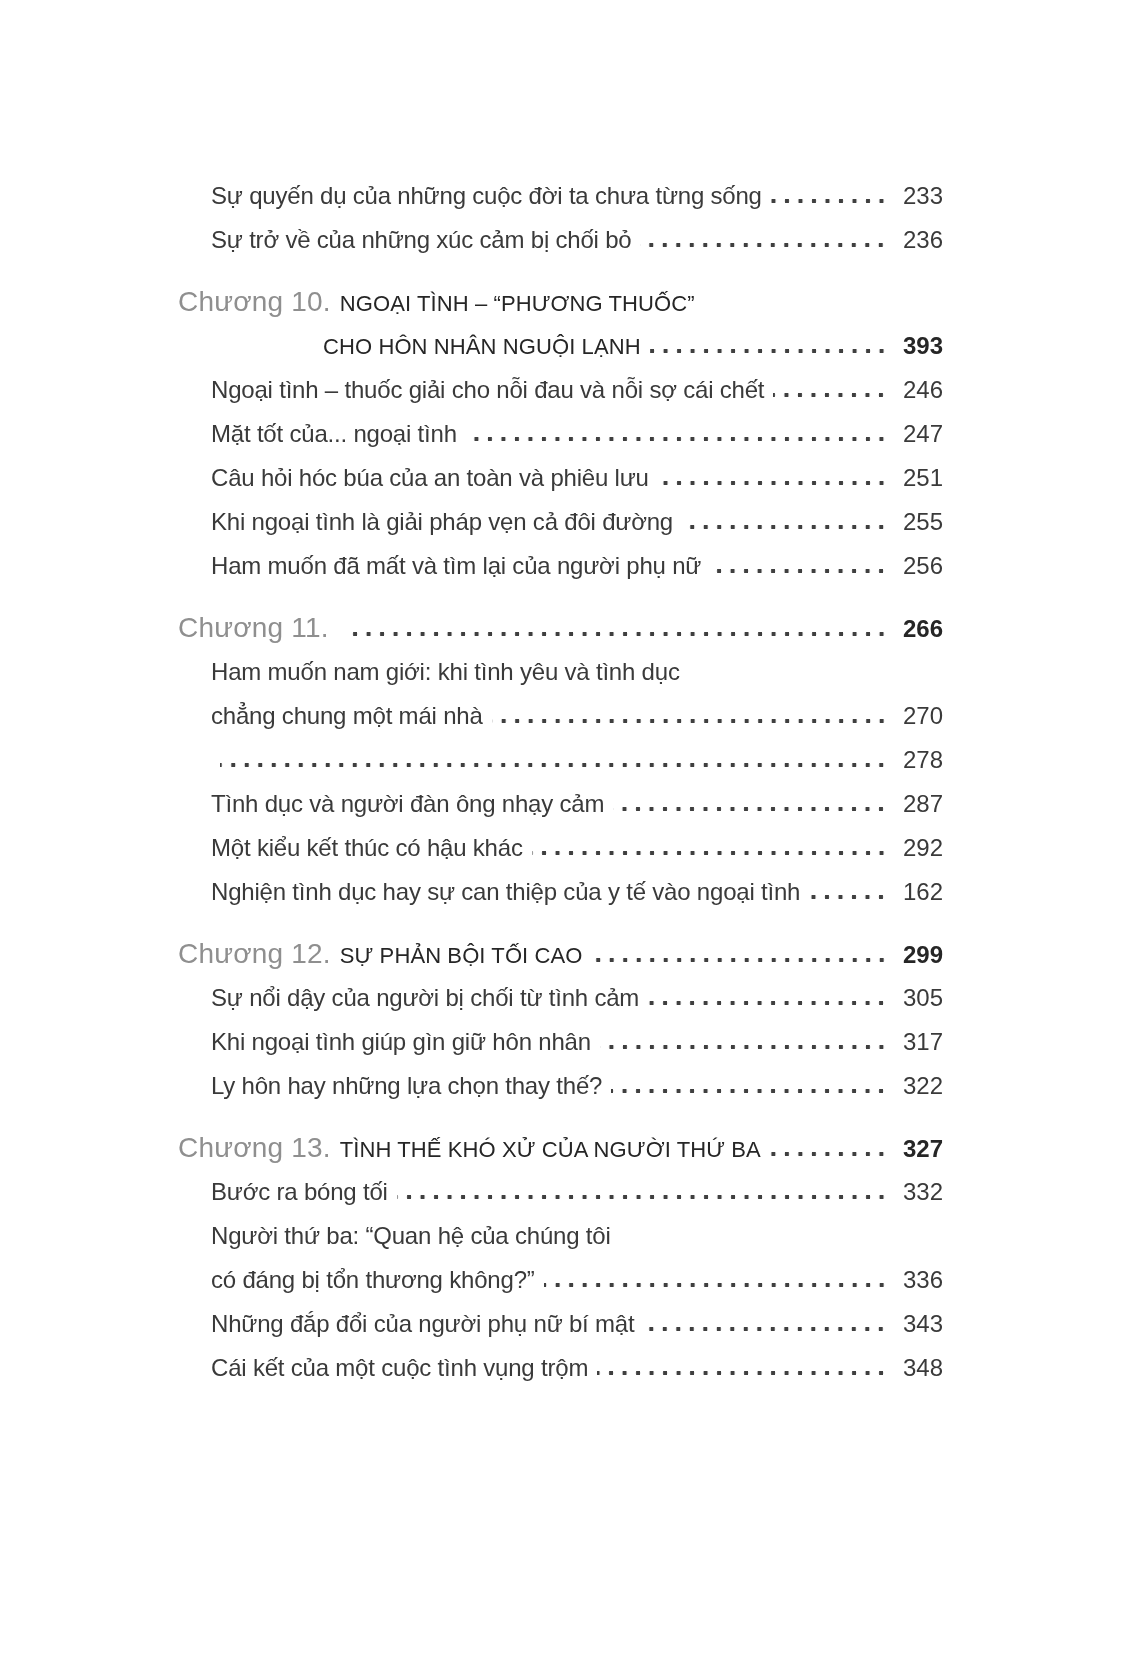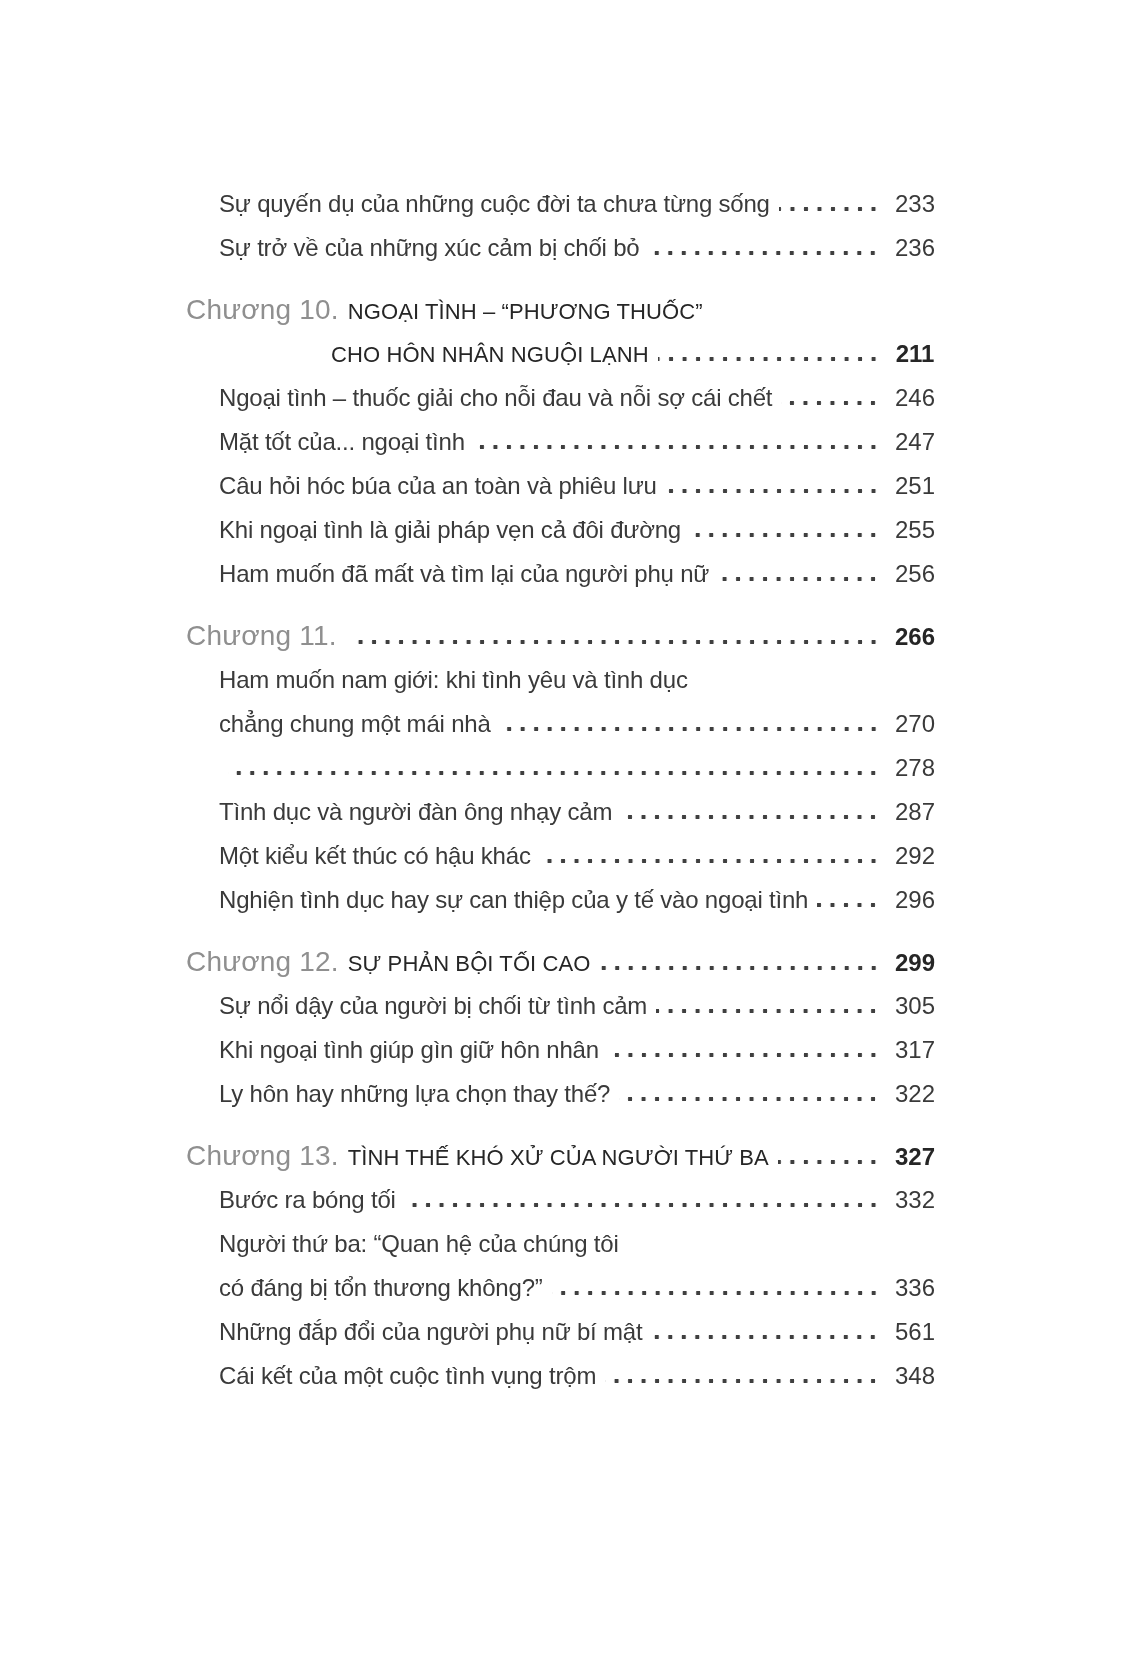--- a/index.html
+++ b/index.html
@@ -8,21 +8,21 @@
   html,body{margin:0;padding:0;}
   body{
     width:1125px;height:1662px;background:var(--bg);
     font-family:"Liberation Sans","DejaVu Sans",sans-serif;
     overflow:hidden;
   }
   .page{
     box-sizing:border-box;width:1125px;height:1662px;
     padding:166px 165px 0 170px;
   }
-  ol.toc{list-style:none;margin:16px;padding:0;}
+  ol.toc{list-style:none;margin:8px;padding:0;}
   .entry{margin:0;padding:0;}
   .entry.chapter{margin-top:18px;}
   .line{display:flex;align-items:baseline;height:44px;overflow:hidden;}
   .line>span{white-space:nowrap;}
   .title,.prefix,.pagenum{line-height:44px;}
   .sub .line{padding-left:33px;}
   .chapter .line.cont{padding-left:145px;}
   .sub .title{
     font-size:24px;color:var(--text);letter-spacing:-0.2px;font-weight:400;
   }
@@ -66,21 +66,21 @@
         </div>
       </li>
       <li class="entry chapter">
         <div class="line">
           <span class="prefix">Chương 10.</span>
           <span class="title">NGOẠI TÌNH – “PHƯƠNG THUỐC”</span>
         </div>
         <div class="line cont">
           <span class="title">CHO HÔN NHÂN NGUỘI LẠNH</span>
           <span class="leader"></span>
-          <span class="pagenum">211</span>
+          <span class="pagenum">393</span>
         </div>
       </li>
       <li class="entry sub">
         <div class="line">
           <span class="title">Ngoại tình – thuốc giải cho nỗi đau và nỗi sợ cái chết</span>
           <span class="leader"></span>
           <span class="pagenum">246</span>
         </div>
       </li>
       <li class="entry sub">
@@ -145,21 +145,21 @@
         <div class="line">
           <span class="title">Một kiểu kết thúc có hậu khác</span>
           <span class="leader"></span>
           <span class="pagenum">292</span>
         </div>
       </li>
       <li class="entry sub">
         <div class="line">
           <span class="title">Nghiện tình dục hay sự can thiệp của y tế vào ngoại tình</span>
           <span class="leader"></span>
-          <span class="pagenum">296</span>
+          <span class="pagenum">162</span>
         </div>
       </li>
       <li class="entry chapter">
         <div class="line">
           <span class="prefix">Chương 12.</span>
           <span class="title">SỰ PHẢN BỘI TỐI CAO</span>
           <span class="leader"></span>
           <span class="pagenum">299</span>
         </div>
       </li>
@@ -206,21 +206,21 @@
         <div class="line cont">
           <span class="title">có đáng bị tổn thương không?”</span>
           <span class="leader"></span>
           <span class="pagenum">336</span>
         </div>
       </li>
       <li class="entry sub">
         <div class="line">
           <span class="title">Những đắp đổi của người phụ nữ bí mật</span>
           <span class="leader"></span>
-          <span class="pagenum">561</span>
+          <span class="pagenum">343</span>
         </div>
       </li>
       <li class="entry sub">
         <div class="line">
           <span class="title">Cái kết của một cuộc tình vụng trộm</span>
           <span class="leader"></span>
           <span class="pagenum">348</span>
         </div>
       </li>
     </ol>

